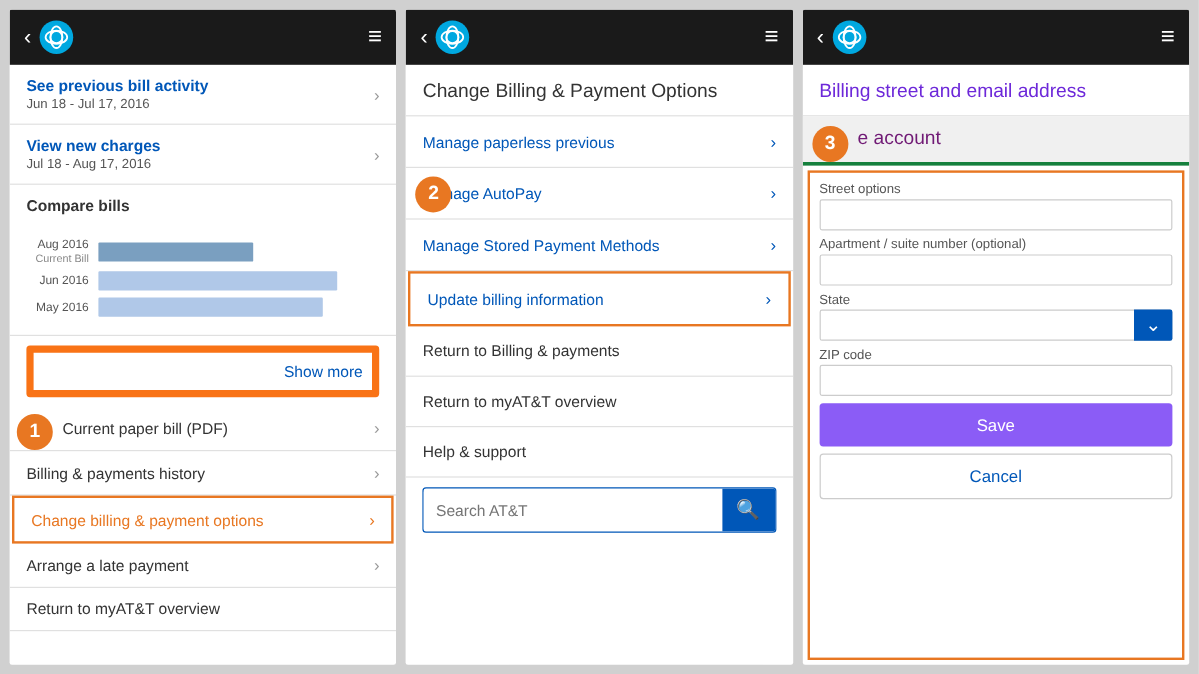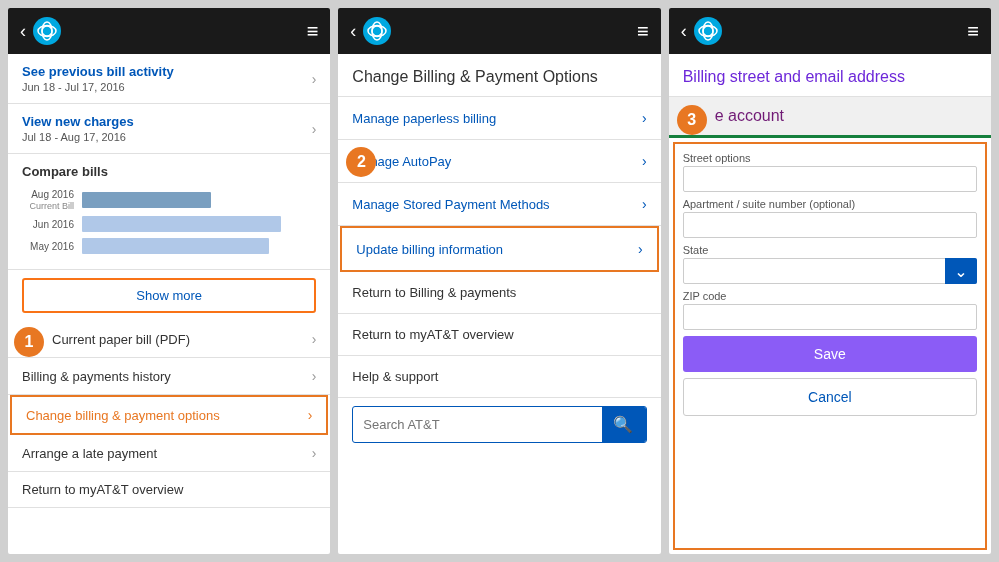--- a/index.html
+++ b/index.html
@@ -89,21 +89,21 @@
       font-size: 14px;
     }
     .compare-section {
       padding: 10px 14px;
       border-bottom: 1px solid #e0e0e0;
     }
     .compare-title {
       font-size: 13px;
       font-weight: bold;
       color: #333;
-      margin-bottom: 10px;
+      margin-bottom: 20px;
     }
     .bar-row {
       display: flex;
       align-items: center;
       margin-bottom: 4px;
       gap: 8px;
     }
     .bar-label {
       font-size: 10px;
       color: #555;
@@ -121,28 +121,28 @@
     .bar-fill {
       height: 16px;
       background: #b0c8e8;
       border-radius: 1px;
     }
     .bar-fill.current {
       background: #7a9fc0;
     }
     .show-more-btn {
       margin: 8px 14px;
-      border: 2px solid #f97316;
+      border: 6px solid #f97316;
       background: #fff;
       color: #0057b8;
       padding: 8px;
       border-radius: 3px;
       cursor: pointer;
       font-size: 13px;
-      text-align: center;
+      text-align: right;
     }
     .bottom-links {
       flex: 1;
       display: flex;
       flex-direction: column;
     }
     .nav-item {
       display: flex;
       align-items: center;
       justify-content: space-between;
@@ -428,21 +428,21 @@
       <span class="header-hamburger">≡</span>
     </div>
 
     <div class="screen2-title">Change Billing &amp; Payment Options</div>
 
     <div style="position:relative;">
 
       <div class="badge-circle" style="left:8px;top:50px;">2</div>
 
       <div class="menu-item">
-        <span>Manage paperless billing</span>
+        <span>Manage paperless previous</span>
         <span class="m-chevron">›</span>
       </div>
       <div class="menu-item">
         <span>Manage AutoPay</span>
         <span class="m-chevron">›</span>
       </div>
       <div class="menu-item">
         <span>Manage Stored Payment Methods</span>
         <span class="m-chevron">›</span>
       </div>

